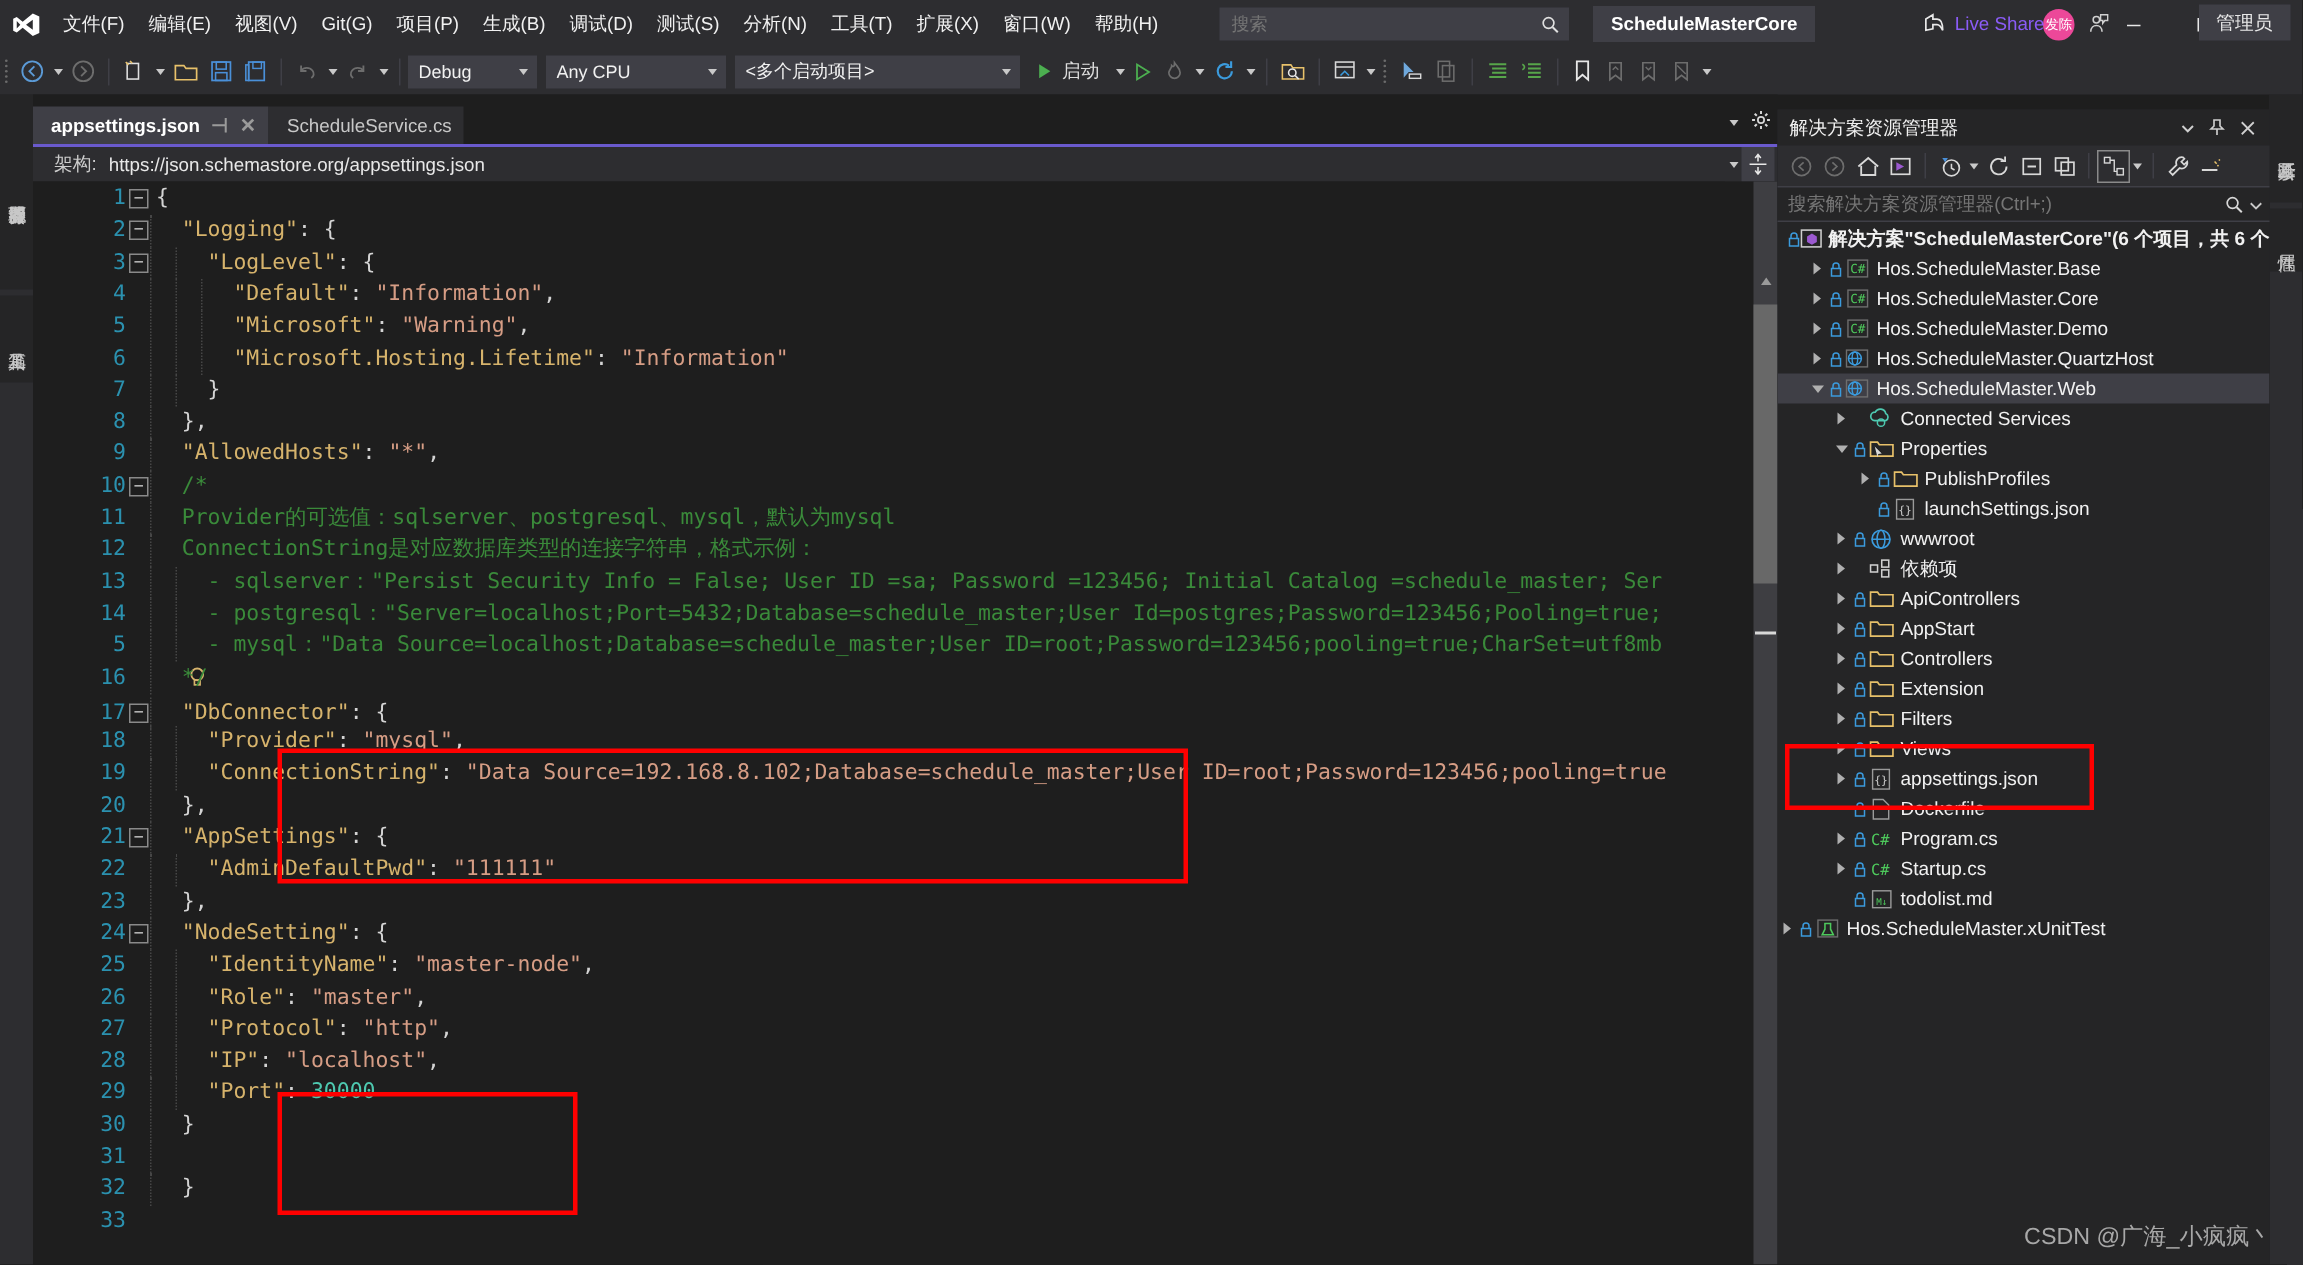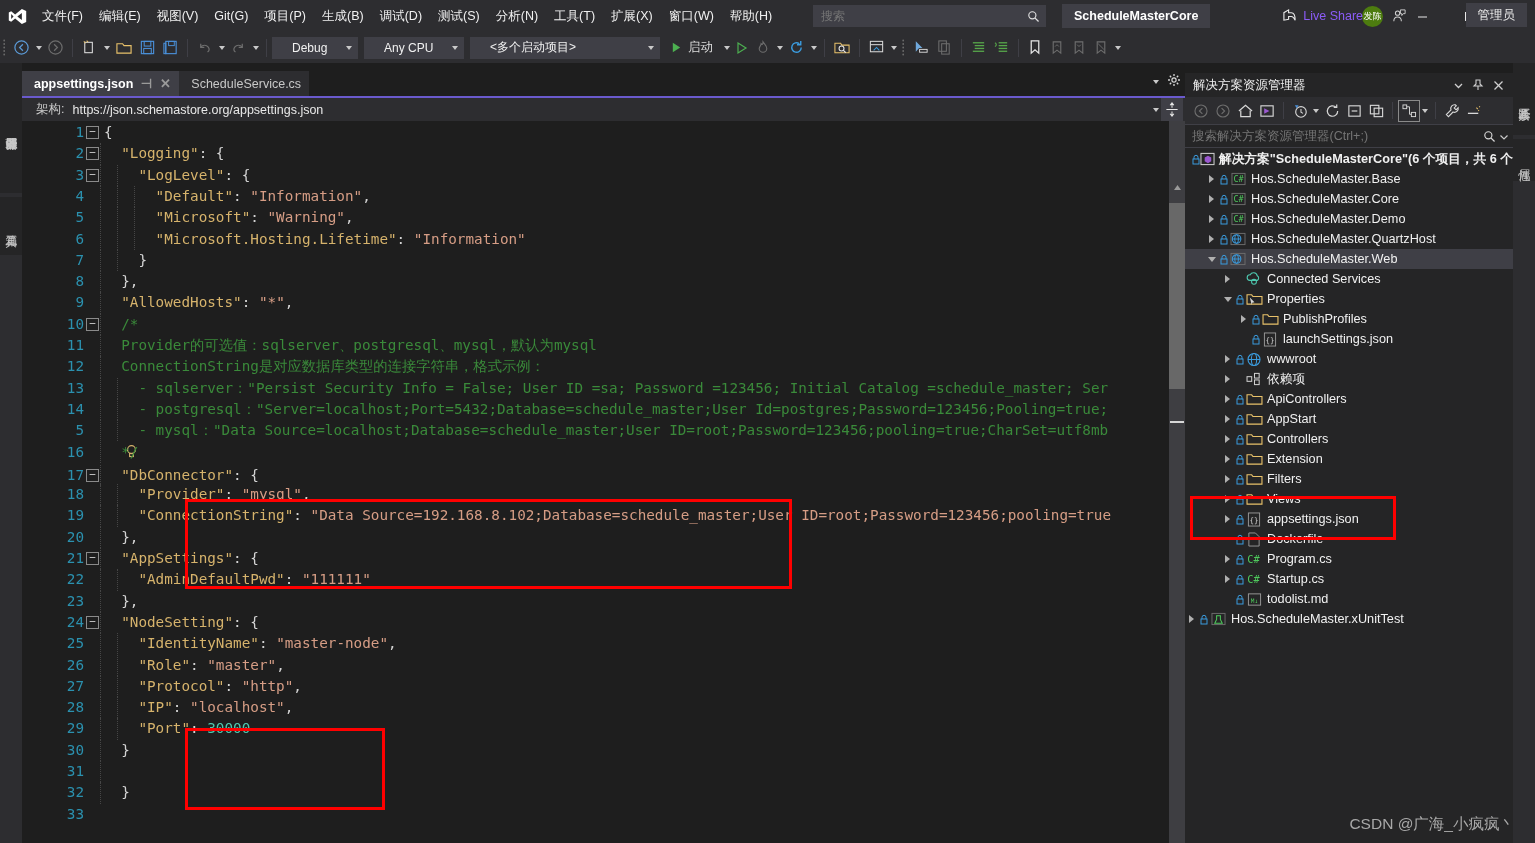--- a/index.html
+++ b/index.html
@@ -38,21 +38,21 @@
   #search-icon { width: 26px; display: flex; align-items: center; justify-content: center; }
 
   #solution-pill {
     position: absolute; left: 1062px; top: 4px; height: 24px;
     padding: 0 12px; background: #3f3f46; color: #ffffff;
     font-size: 12.5px; font-weight: bold; display: flex; align-items: center;
   }
 
   #user-avatar {
     position: absolute; left: 1362px; top: 6px; width: 21px; height: 21px;
-    border-radius: 50%; background: #4d7c0f; color: #fff; font-size: 9px;
+    border-radius: 50%; background: #ec4899; color: #fff; font-size: 9px;
     display: flex; align-items: center; justify-content: center; overflow: hidden;
   }
   .wincap {
     position: absolute; top: 0; width: 45px; height: 32px;
     display: flex; align-items: center; justify-content: center; color: #e8e8e8;
   }
   #win-min { left: 1400px; } #win-max { left: 1447px; } #win-close { left: 1494px; }
 
   
   #toolbar {
@@ -64,21 +64,21 @@
   .tsep { width: 1px; height: 18px; background: #3f3f46; margin: 0 5px; }
   .caret { width: 11px; display: flex; align-items: center; justify-content: center; }
   .caret:after {
     content: ''; border-left: 3.5px solid transparent; border-right: 3.5px solid transparent;
     border-top: 4px solid #c9c9c9;
   }
   .combo {
     height: 22px; background: #3f3f46; display: flex; align-items: center;
     padding: 0 2px 0 7px; font-size: 12px; color: #f1f1f1; margin-right: 6px;
   }
-  .combo .lbl { flex: 1; white-space: nowrap; overflow: hidden; margin-left: 13px; }
+  .combo .lbl { flex: 1; white-space: nowrap; overflow: hidden; }
   .combo .cb-caret {
     width: 15px; display: flex; align-items: center; justify-content: center;
   }
   .combo .cb-caret:after {
     content: ''; border-left: 3.5px solid transparent; border-right: 3.5px solid transparent;
     border-top: 4px solid #c9c9c9;
   }
   #start-btn { display: flex; align-items: center; height: 24px; padding: 0 4px; }
   #live-share {
     position: absolute; right: 165px; top: 4px; height: 23px; display: flex;
@@ -376,21 +376,21 @@
         <path d="M13 5v3.8H9.2" fill="none" stroke="#6d6d6d" stroke-width="1.3"></path>
       </svg>
   </div>
   <div class="caret"></div>
   <div class="tsep"></div>
 
   <div class="combo" style="width:86px;">
     <div class="lbl">Debug</div>
     <div class="cb-caret"></div>
   </div>
-  <div class="combo" style="width:100px;">
+  <div class="combo" style="width:120px;">
     <div class="lbl">Any CPU</div>
     <div class="cb-caret"></div>
   </div>
   <div class="combo" style="width:190px;">
     <div class="lbl">&lt;多个启动项目&gt;</div>
     <div class="cb-caret"></div>
   </div>
 
   <div id="start-btn">
     <svg width="13" height="13" viewBox="0 0 14 14">

